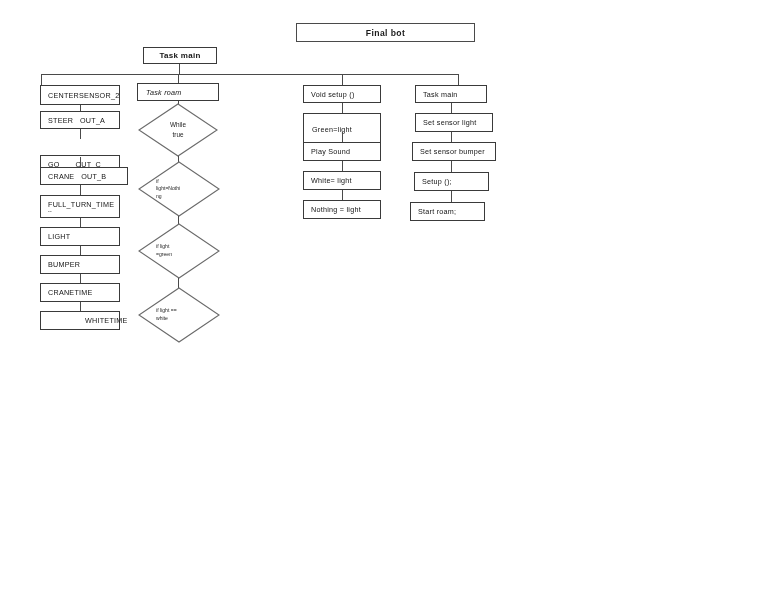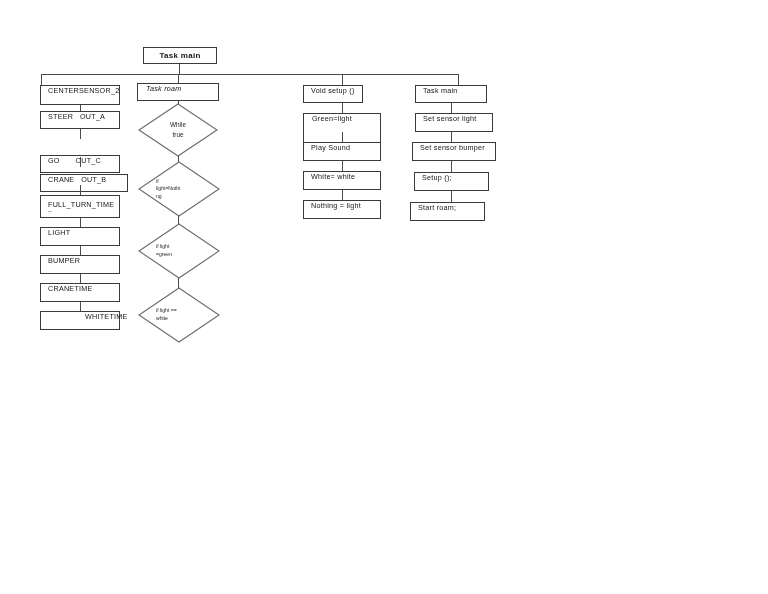--- a/index.html
+++ b/index.html
@@ -21,20 +21,21 @@
     background: #ffffff;
   }
 
   
   .node {
     position: absolute;
     box-sizing: border-box;
     border: 1.4px solid #3a3a3a;
     background: #ffffff;
     display: flex;
+    align-items: center;
     padding: 0 7px;
     font-size: 7.2px;
     letter-spacing: 0.25px;
     color: #141414;
     white-space: pre;
     line-height: 1.25;
   }
   .node.center { justify-content: center; padding: 0 4px; font-style: italic; }
   .node.two-line {
     flex-direction: column;
@@ -105,20 +106,23 @@
     height: 1.3px;
     background: #6a6a6a;
   }
   .hline.dark { background: #4a4a4a; }
 </style>
 </head>
 <body>
 
 <div id="canvas">
 
+  <div class="titlebox" style="left:296px; top:23px; width:179px; height:19px;">
+    <span>Final bot</span>
+  </div>
 
   <div class="taskmain-top" style="left:143px; top:47px; width:74px; height:17px;">
     <span>Task main</span>
   </div>
 
   <div class="vline" style="left:179px; top:64px; height:10px;"></div>
   <div class="hline dark" style="left:41px; top:73.5px; width:418px;"></div>
 
   <div class="vline" style="left:41px; top:74px; height:12px;"></div>
   <div class="vline" style="left:178px; top:74px; height:9px;"></div>
@@ -133,21 +137,21 @@
   <div class="node" style="left:40px; top:111px; width:80px; height:18px;">
     <span>STEER   OUT_A</span>
   </div>
   <div class="vline" style="left:80px; top:129px; height:10px;"></div>
 
   <div class="node" style="left:40px; top:139px; width:80px; height:18px;margin-top:16px;">
     <span>GO       OUT_C</span>
   </div>
   <div class="vline" style="left:80px; top:157px; height:10px;"></div>
 
-  <div class="node" style="left:40px; top:174px; width:88px; height:18px;">
+  <div class="node" style="left:40px; top:167px; width:88px; height:18px;">
     <span>CRANE   OUT_B</span>
   </div>
   <div class="vline" style="left:80px; top:185px; height:10px;"></div>
 
   <div class="node two-line" style="left:40px; top:195px; width:80px; height:23px;">
     <span>FULL_TURN_TIME</span>
     <span class="l2">--</span>
   </div>
   <div class="vline" style="left:80px; top:218px; height:9px;"></div>
 
@@ -212,37 +216,37 @@
   <div class="diamond" style="left:138px; top:287px; width:82px; height:56px;">
     <svg width="82" height="56" viewBox="0 0 82 56" aria-hidden="true">
       <polygon points="41,1 81,28 41,55 1,28" fill="#ffffff" stroke="#6a6a6a" stroke-width="1.1"></polygon>
     </svg>
     <div class="dtext leftish">
       <span>if light ==</span>
       <span>white</span>
     </div>
   </div>
 
-  <div class="node" style="left:303px; top:85px; width:60px; height:18px;">
+  <div class="node" style="left:303px; top:85px; width:78px; height:18px;">
     <span>Void setup ()</span>
   </div>
   <div class="vline" style="left:342px; top:103px; height:10px;"></div>
 
   <div class="node" style="left:303px; top:113px; width:78px; height:33px;padding-left:8px;">
     <span>Green=light</span>
   </div>
   <div class="vline" style="left:342px; top:132px; height:10px;"></div>
 
   <div class="node" style="left:303px; top:142px; width:78px; height:19px;">
     <span>Play Sound</span>
   </div>
   <div class="vline" style="left:342px; top:161px; height:10px;"></div>
 
   <div class="node" style="left:303px; top:171px; width:78px; height:19px;">
-    <span>White= white</span>
+    <span>White= light</span>
   </div>
   <div class="vline" style="left:342px; top:190px; height:10px;"></div>
 
   <div class="node" style="left:303px; top:200px; width:78px; height:19px;">
     <span>Nothing = light</span>
   </div>
 
   <div class="node" style="left:415px; top:85px; width:72px; height:18px;">
     <span>Task main</span>
   </div>

